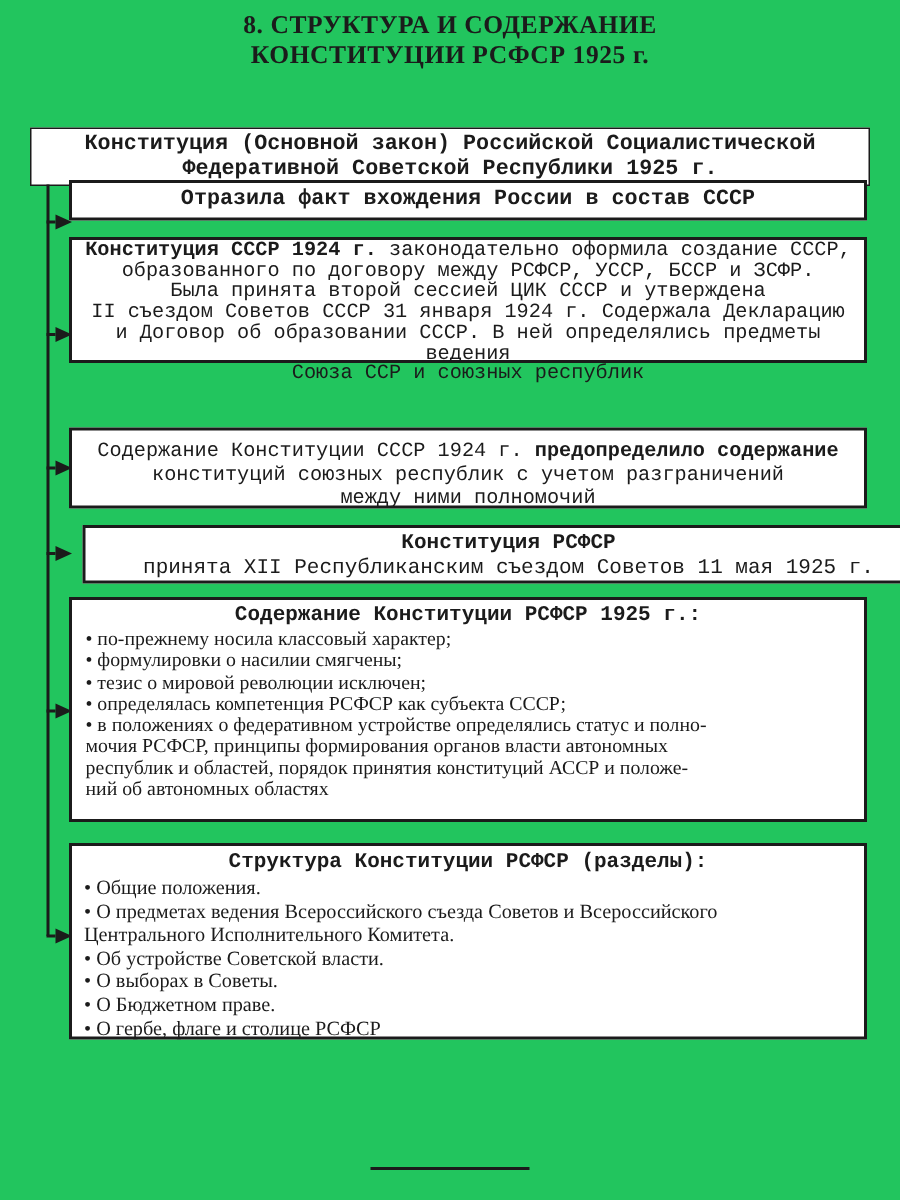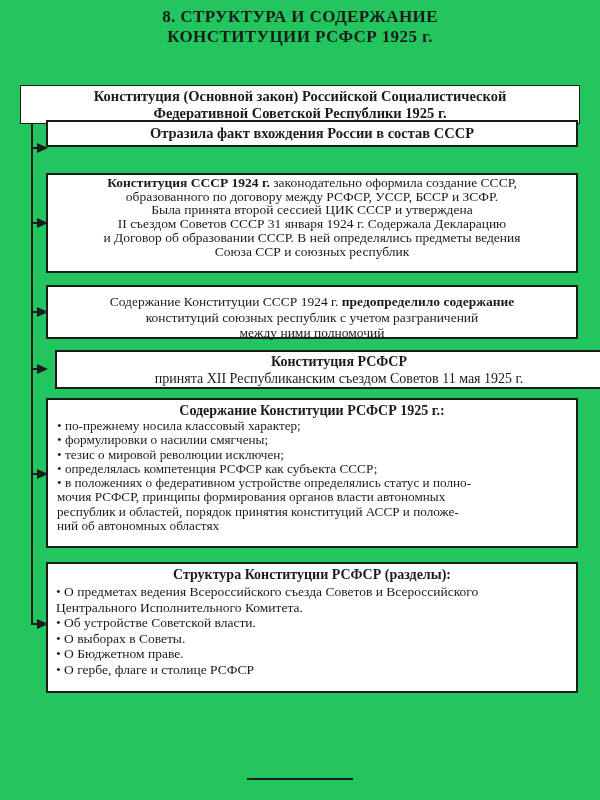--- a/index.html
+++ b/index.html
@@ -4,37 +4,37 @@
 <style>
   html,body { margin:0; padding:0; background:#e8e8e8; }
   .page {
     position:relative; width:600px; height:800px; margin:0 auto;
     background:#22c55e; color:#1b1b1b;
     font-family:"Liberation Serif","DejaVu Serif",serif;
     overflow:hidden;
   }
   .pre { white-space:pre-line; }
   .b   { font-weight:bold; }
-  .center { text-align:center; }
+  .center { text-align:center;font-family:Liberation Mono, monospace; }
 
   .title {
     position:absolute; top:7px; left:0; width:100%;
     text-align:center; font-size:17px; font-weight:bold;
     line-height:20px; letter-spacing:0.4px; margin:0;
   }
 
   .box {
     position:absolute; box-sizing:border-box;
     border:2px solid #1b1b1b; background:#ffffff;
   }
   #box-root  { left:20px; top:85px;  width:560px; height:39px;  border-width:1.5px;
                font-size:14.5px; line-height:16.5px; padding-top:2px; }
   #box-entry { left:46px; top:120px; width:532px; height:27px;
                font-size:14.5px; line-height:23px; }
-  #box-1924  { left:46px; top:173px; width:532px; height:100px;
+  #box-1924  { left:46px; top:158px; width:532px; height:84px;
                font-size:13.5px; line-height:13.7px; padding:1px 6px 0; }
   #box-pred  { left:46px; top:285px; width:532px; height:54px;
                font-size:13.5px; line-height:15.6px; padding-top:7px; }
   #box-rsfsr { left:46px; top:350px; width:568px; height:39px;
                font-size:14px;   line-height:16.5px; padding-top:2px;margin-left:9px; }
   #box-cont  { left:46px; top:398px; width:532px; height:150px;
                font-size:13.2px; line-height:14.3px; padding:2px 9px; }
   #box-struct{ left:46px; top:562px; width:532px; height:131px;
                font-size:13.5px; line-height:15.6px; padding:2px 8px; }
 
@@ -129,20 +129,21 @@
     <div class="li pre">• тезис о мировой революции исключен;</div>
     <div class="li pre">• определялась компетенция РСФСР как субъекта СССР;</div>
     <div class="li pre">• в положениях о федеративном устройстве определялись статус и полно-
 мочия РСФСР, принципы формирования органов власти автономных
 республик и областей, порядок принятия конституций АССР и положе-
 ний об автономных областях</div>
   </div>
 
   <div class="box" id="box-struct">
     <div class="b center box-header">Структура Конституции РСФСР (разделы):</div>
+    <div class="li pre">• Общие положения.</div>
     <div class="li pre">• О предметах ведения Всероссийского съезда Советов и Всероссийского
 Центрального Исполнительного Комитета.</div>
     <div class="li pre">• Об устройстве Советской власти.</div>
     <div class="li pre">• О выборах в Советы.</div>
     <div class="li pre">• О Бюджетном праве.</div>
     <div class="li pre">• О гербе, флаге и столице РСФСР</div>
   </div>
 
   <div class="footer-rule"></div>
 

